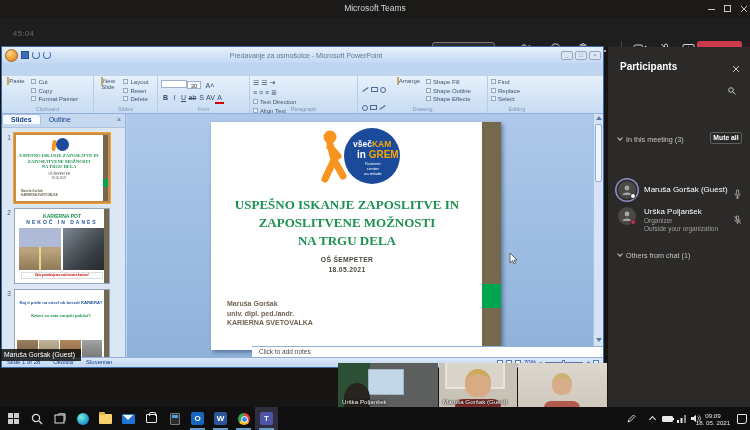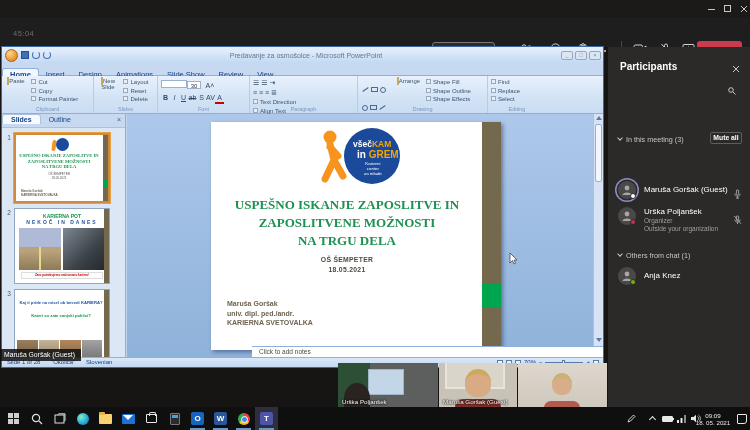--- a/index.html
+++ b/index.html
@@ -198,20 +198,21 @@
   #clock { right:15px; width:44px; flex-direction:column; font-size:6.2px; line-height:7px; text-align:center; }
   .chev-up { width:5px; height:5px; border-left:1px solid #e8e8e8; border-top:1px solid #e8e8e8; transform:rotate(45deg); margin-top:2px; }
   .battery { width:11px; height:6px; border:1px solid #e8e8e8; border-radius:1px; position:relative; background:#e8e8e8; }
   .battery:after { content:""; position:absolute; right:-2px; top:1px; width:1px; height:2px; background:#e8e8e8; }
   .ac-ico { width:10px; height:10px; border:1px solid #e8e8e8; border-radius:1px 1px 3px 1px; }
 </style>
 </head>
 <body>
 
 <div id="t-titlebar">
+  <div id="t-title">Microsoft Teams</div>
   <div class="wbtn" style="left:704px">
       <span class="bar"></span>
     </div>
   <div class="wbtn" style="left:720px">
       <span class="box"></span>
     </div>
   <div class="wbtn" style="left:736px">
     <svg width="8" height="8" viewBox="0 0 8 8">
         <path d="M1 1 L7 7 M7 1 L1 7" stroke="#c8c7c6" stroke-width="1"></path>
       </svg>
@@ -276,23 +277,20 @@
     <div id="office-btn"></div>
     <span class="qat save"></span>
     <span class="qat round"></span>
     <span class="qat round" style="transform:scaleX(-1)"></span>
     <div id="ppt-title">Predavanje za osmošolce - Microsoft PowerPoint</div>
     <span class="pwin">_</span>
     <span class="pwin">□</span>
     <span class="pwin">×</span>
   </div>
 
-  <div id="ppt-tabs">
-    <span class="ptab active">Home</span><span class="ptab">Insert</span><span class="ptab">Design</span><span class="ptab">Animations</span><span class="ptab">Slide Show</span><span class="ptab">Review</span><span class="ptab">View</span>
-  </div>
 
   <div id="ppt-ribbon">
     <div class="rgroup" style="width:92px">
       <span class="rbig"><span class="bico"></span><span>Paste</span></span>
       <span class="rcol">
         <span class="ri"><i></i><span>Cut</span></span>
         <span class="ri"><i></i><span>Copy</span></span>
         <span class="ri"><i></i><span>Format Painter</span></span>
       </span>
       <div class="rgl">Clipboard</div>
@@ -524,30 +522,20 @@
     <span class="pmic">
       <svg width="9" height="10" viewBox="0 0 12 13" fill="none" stroke="#c8c6c4" stroke-width="1">
         <rect x="4.5" y="1" width="3" height="6.5" rx="1.5"></rect>
           <path d="M2.5 6 c0 4.5 7 4.5 7 0 M6 9.5 V12 M1.5 1 L10.5 11.5"></path>
       </svg>
     </span>
   </div>
 
   <div class="pp-sec" style="top:204px"><span class="chev"></span><span>Others from chat (1)</span></div>
 
-  <div class="prow" style="top:220px; height:26px">
-    <span class="pav">
-      <svg width="12" height="12" viewBox="0 0 12 12">
-          <circle cx="6" cy="4" r="2.4" fill="#a8a6a4"></circle>
-          <path d="M1.5 11 C1.5 7.5 10.5 7.5 10.5 11 Z" fill="#a8a6a4"></path>
-        </svg>
-      <span class="pdot green"></span>
-    </span>
-    <span class="pname">Anja Knez</span>
-  </div>
 </div>
 
 <div class="vtile" id="vt1">
   <div class="vscreen"></div>
   <div class="vhead"></div>
   <div class="vlabel">Urška Poljanšek</div>
 </div>
 <div class="vtile" id="vt2">
   <div class="vwin"></div>
   <div class="vhead"></div>

